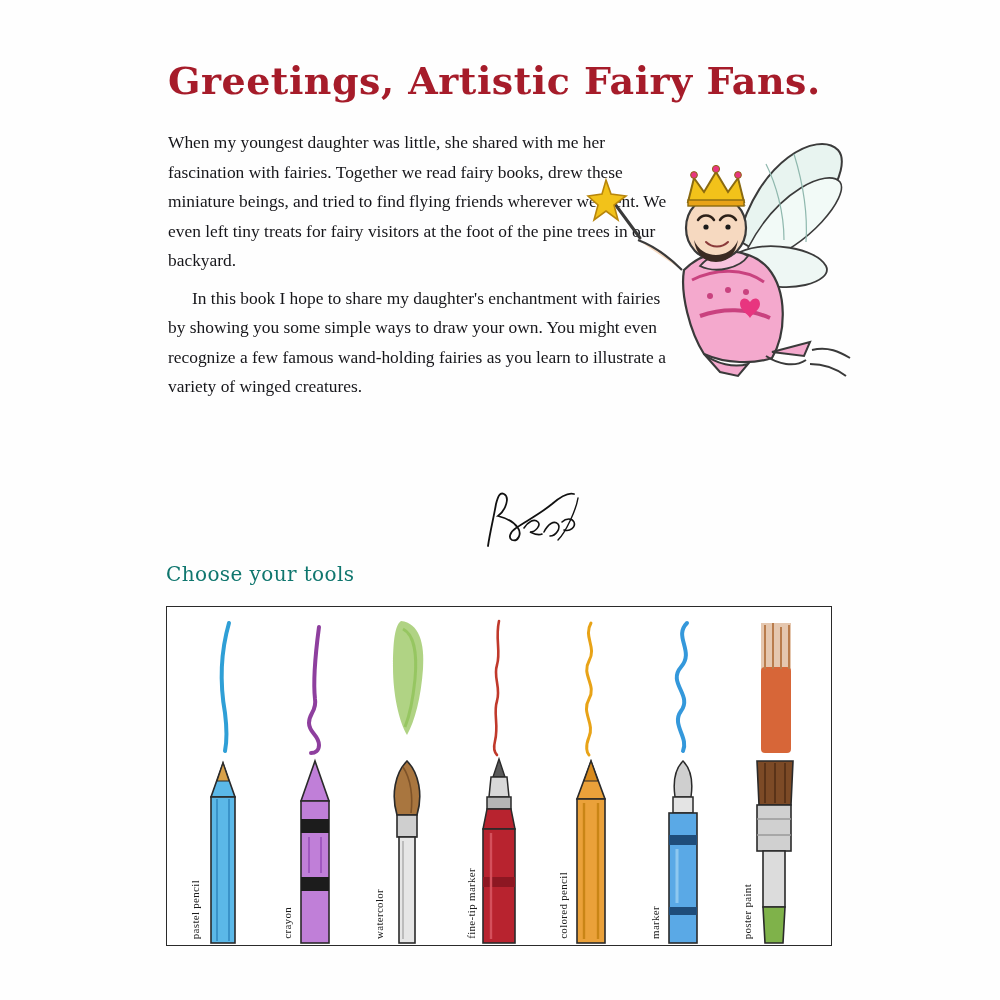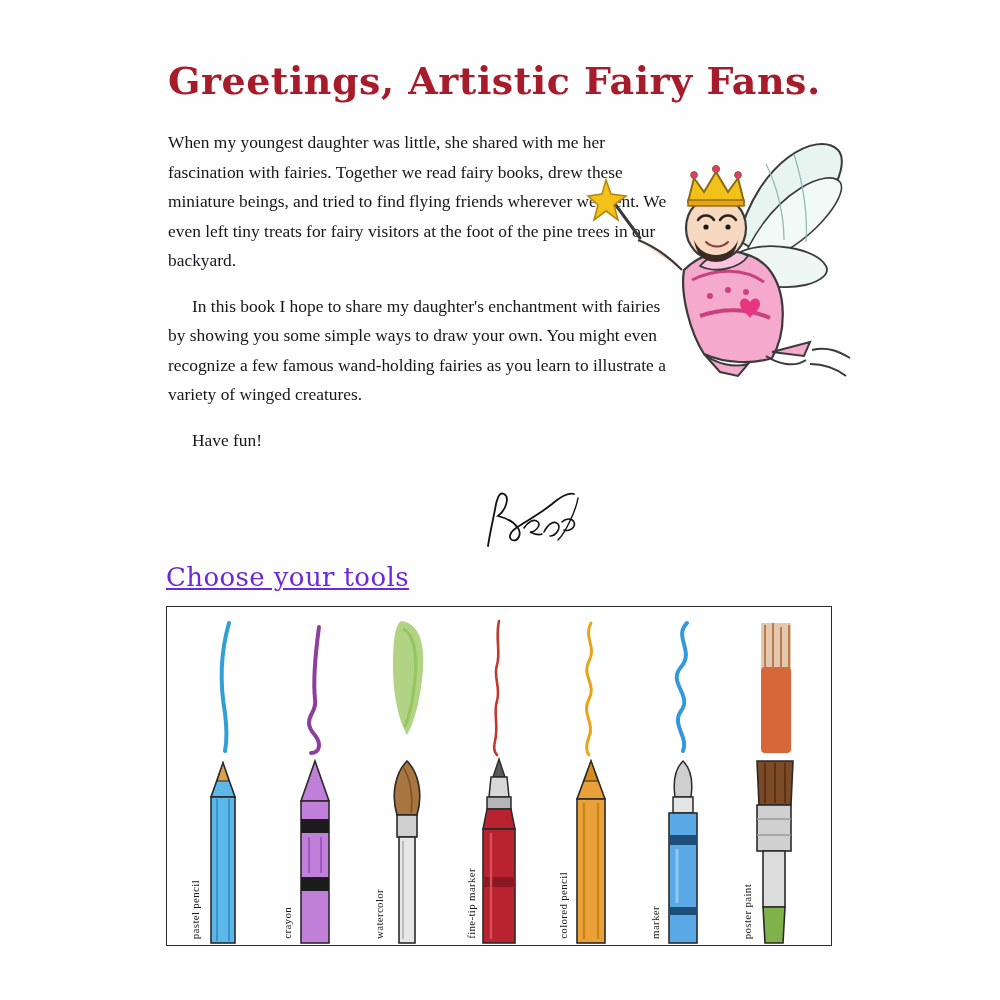--- a/index.html
+++ b/index.html
@@ -44,21 +44,21 @@
     font-size: 17.4px;
     line-height: 29.5px;
     color: #16161a;
   }
   .body-copy p {
     margin: 0;
     text-indent: 0;
   }
   .body-copy p + p {
     text-indent: 24px;
-    margin-top: 16px;
+    margin-top: 8px;
   }
 
   
   .signature {
     position: absolute;
     left: 480px;
     top: 488px;
     width: 120px;
     height: 70px;
   }
@@ -73,24 +73,23 @@
     height: 260px;
   }
   .fairy svg { display:block; }
 
   
   .tools-title {
     position: absolute;
     left: 166px;
     top: 562px;
     font-family: "DejaVu Serif", serif;
-    font-size: 26px;
-    color: #6d28d9;
+    font-size: 20px;
+    color: #0f766e;
     letter-spacing: 0.4px;
-    text-decoration: underline;
   }
   .tools-box {
     position: absolute;
     left: 166px;
     top: 606px;
     width: 666px;
     height: 340px;
     border: 1.5px solid #2a2a2a;
     background: #fff;
     box-sizing: border-box;
@@ -140,21 +139,20 @@
 </head>
 <body>
 
 <div class="page">
 
   <div class="greeting">Greetings, Artistic Fairy Fans.</div>
 
   <div class="body-copy">
     <p>When my youngest daughter was little, she shared with me her fascination with fairies. Together we read fairy books, drew these miniature beings, and tried to find flying friends wherever we went. We even left tiny treats for fairy visitors at the foot of the pine trees in our backyard.</p>
     <p>In this book I hope to share my daughter's enchantment with fairies by showing you some simple ways to draw your own. You might even recognize a few famous wand-holding fairies as you learn to illustrate a variety of winged creatures.</p>
-    <p>Have fun!</p>
   </div>
 
   <div class="signature">
     <svg width="120" height="70" viewBox="0 0 120 70" aria-hidden="true">
       <path d="M8 58 C10 44 14 28 16 16 C18 8 20 4 24 6 C30 9 26 22 18 28 C26 30 34 34 38 40 C42 46 38 54 32 52 C28 50 30 44 36 40 C46 33 60 26 72 16 C80 9 88 4 94 6" fill="none" stroke="#111" stroke-width="1.8" stroke-linecap="round"></path>
       <path d="M44 40 C48 34 54 30 58 34 C61 37 56 44 50 44 C54 46 58 48 62 46" fill="none" stroke="#111" stroke-width="1.6" stroke-linecap="round"></path>
       <path d="M64 44 C68 36 74 32 78 36 C81 40 76 48 70 48" fill="none" stroke="#111" stroke-width="1.6" stroke-linecap="round"></path>
       <path d="M82 34 C86 30 92 30 94 34 C96 39 90 44 84 42" fill="none" stroke="#111" stroke-width="1.6" stroke-linecap="round"></path>
       <path d="M78 52 C86 44 96 22 98 10" fill="none" stroke="#111" stroke-width="1.4" stroke-linecap="round"></path>
     </svg>

